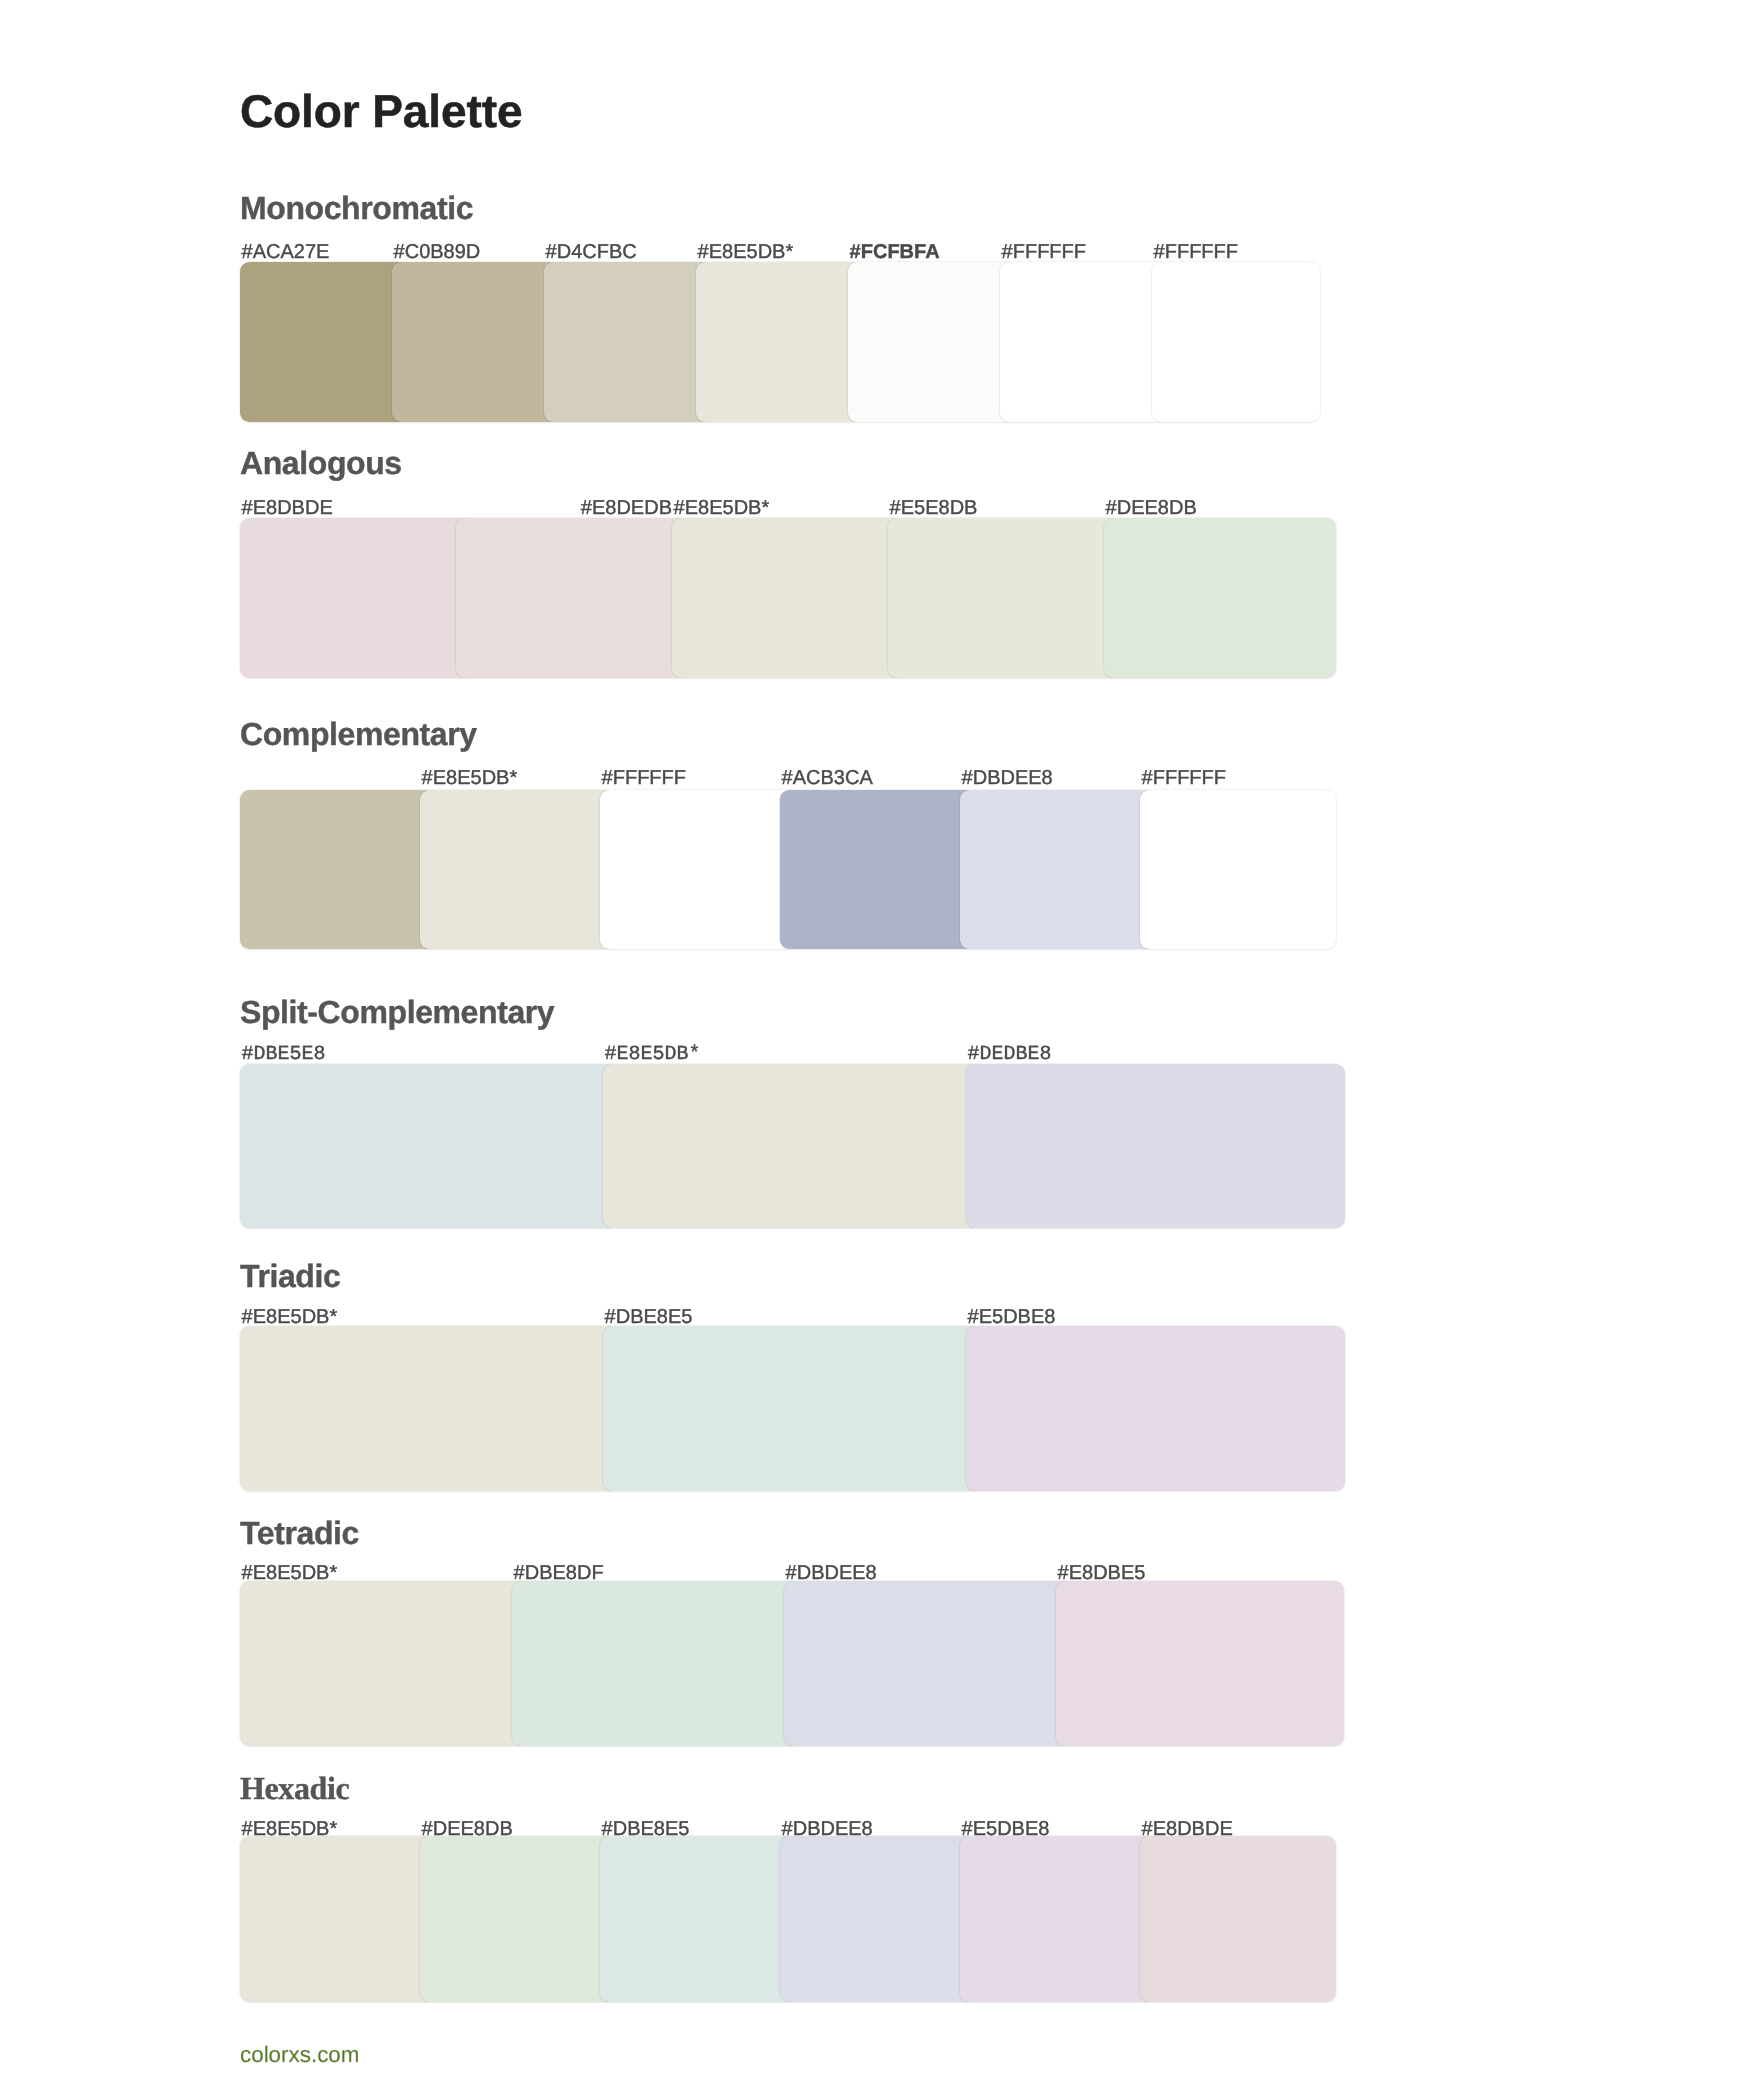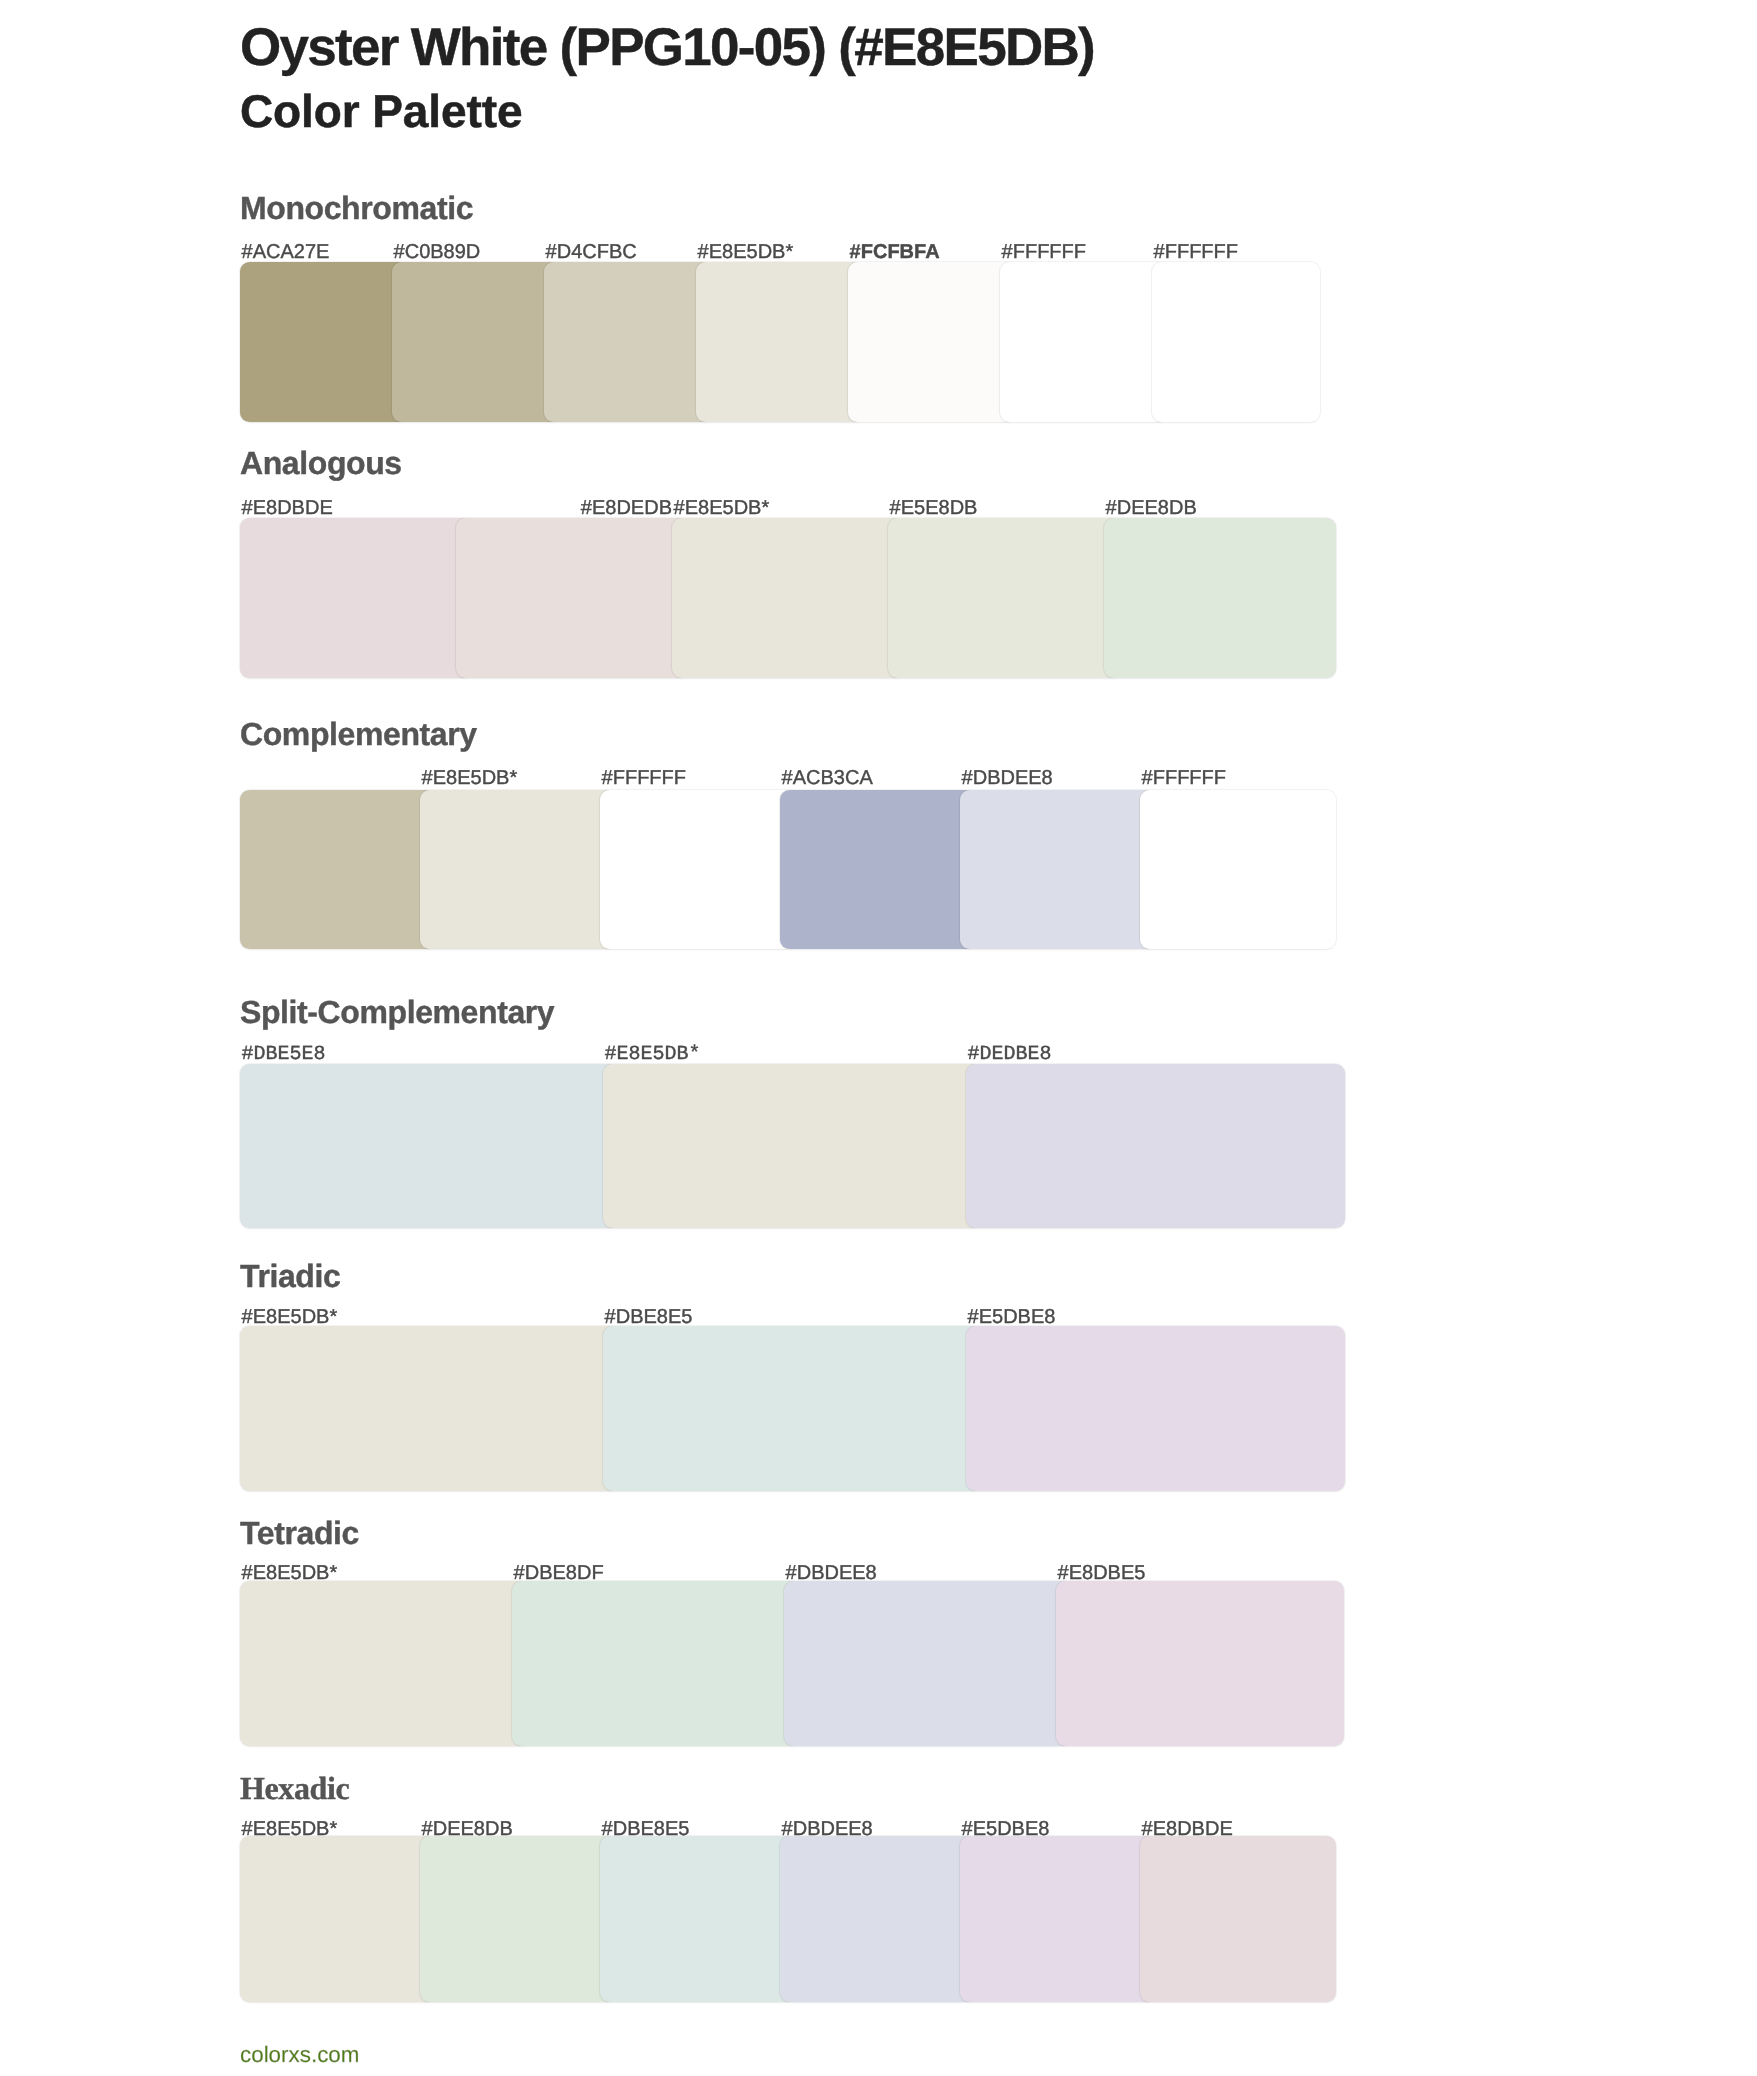--- a/index.html
+++ b/index.html
@@ -104,21 +104,20 @@
     font-weight: 400;
     color: #4d7c0f;
     -webkit-text-stroke: 0.3px #a6a6a6;
     line-height: 1;
   }
 </style>
 </head>
 <body>
 
 <div id="page" style="--content-left: 240px; --swatch-radius: 9.6px;">
-  <div class="page-title">Oyster White (PPG10-05) (#E8E5DB)</div>
   <div class="page-subtitle">Color Palette</div>
   <div id="sections">
       <div class="section">
     <div class="section-title" style="top: 192px;">Monochromatic</div>
     <div class="labels" style="top: 242px;">
           <div class="label" style="width: 152px;">#ACA27E</div>
           <div class="label" style="width: 152px;">#C0B89D</div>
           <div class="label" style="width: 152px;">#D4CFBC</div>
           <div class="label" style="width: 152px;">#E8E5DB*</div>
           <div class="label" style="width: 152px; font-weight: bold;">#FCFBFA</div>

